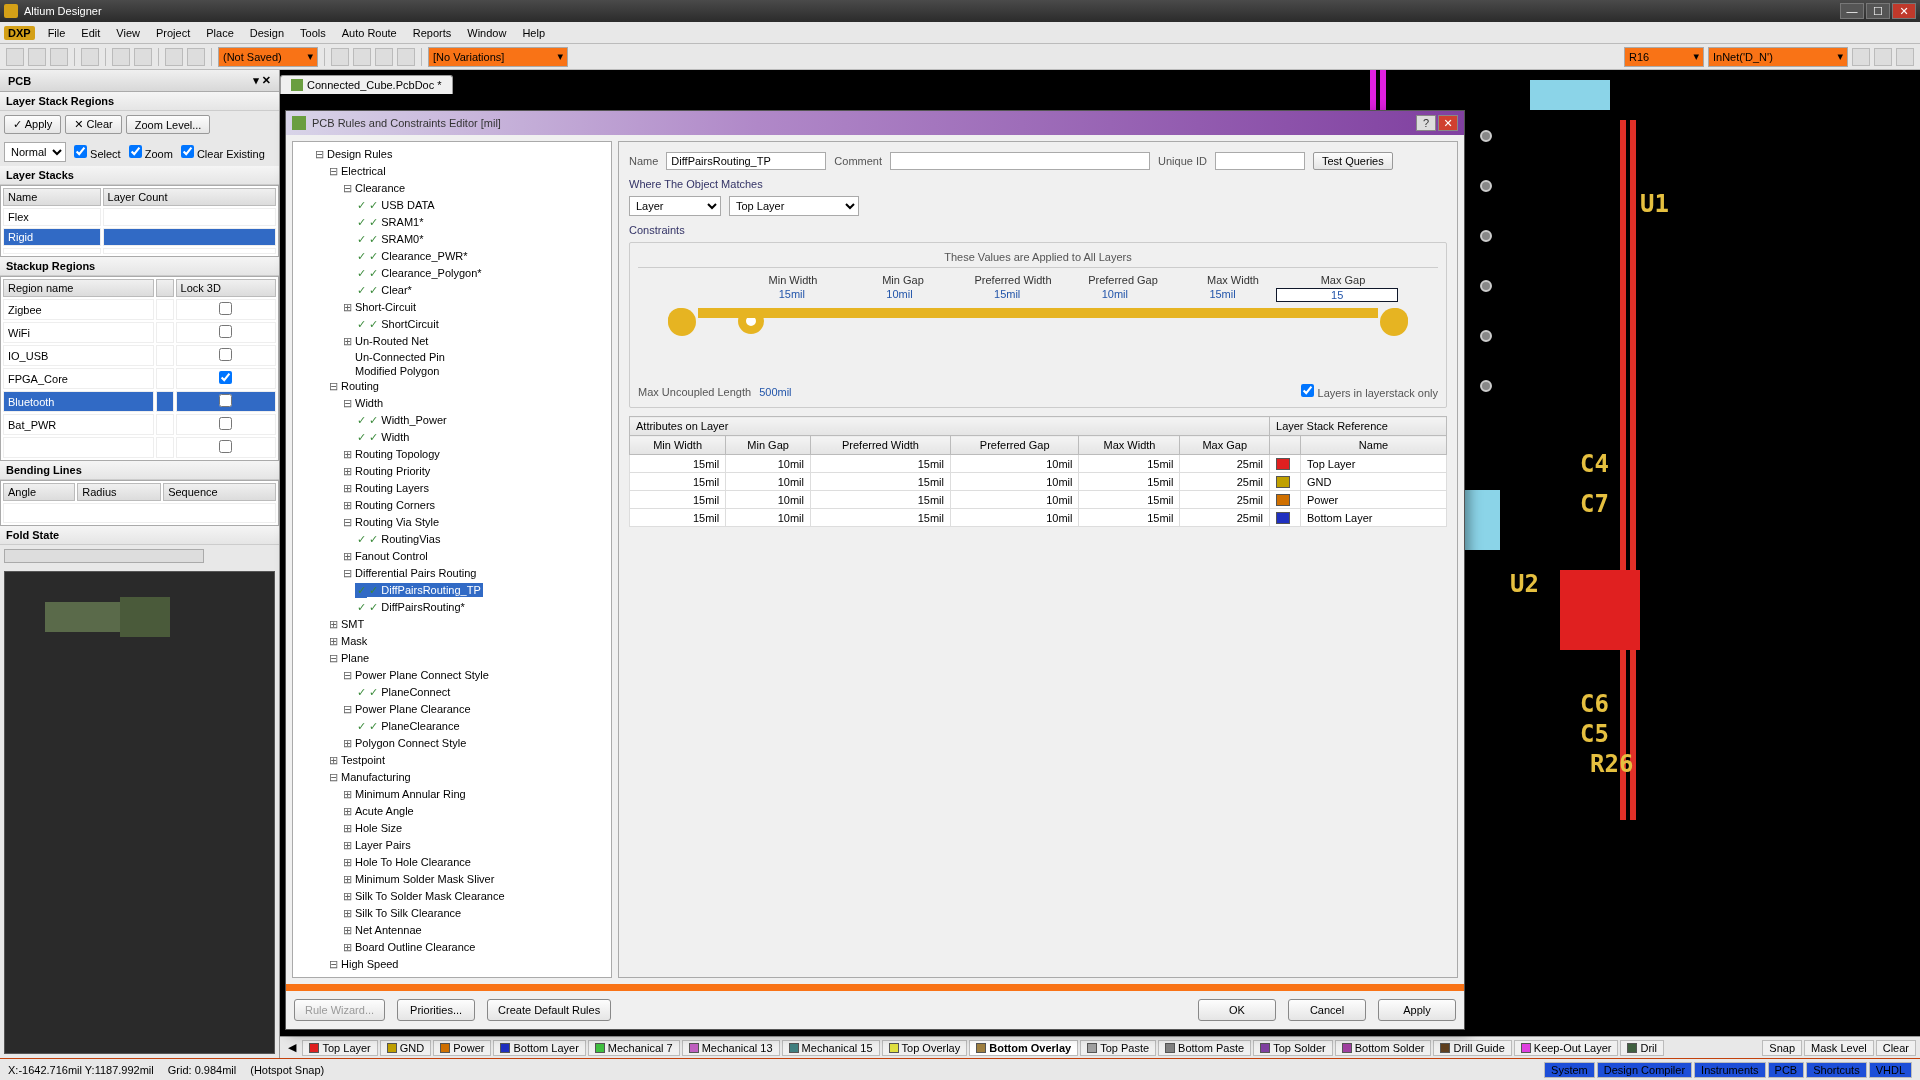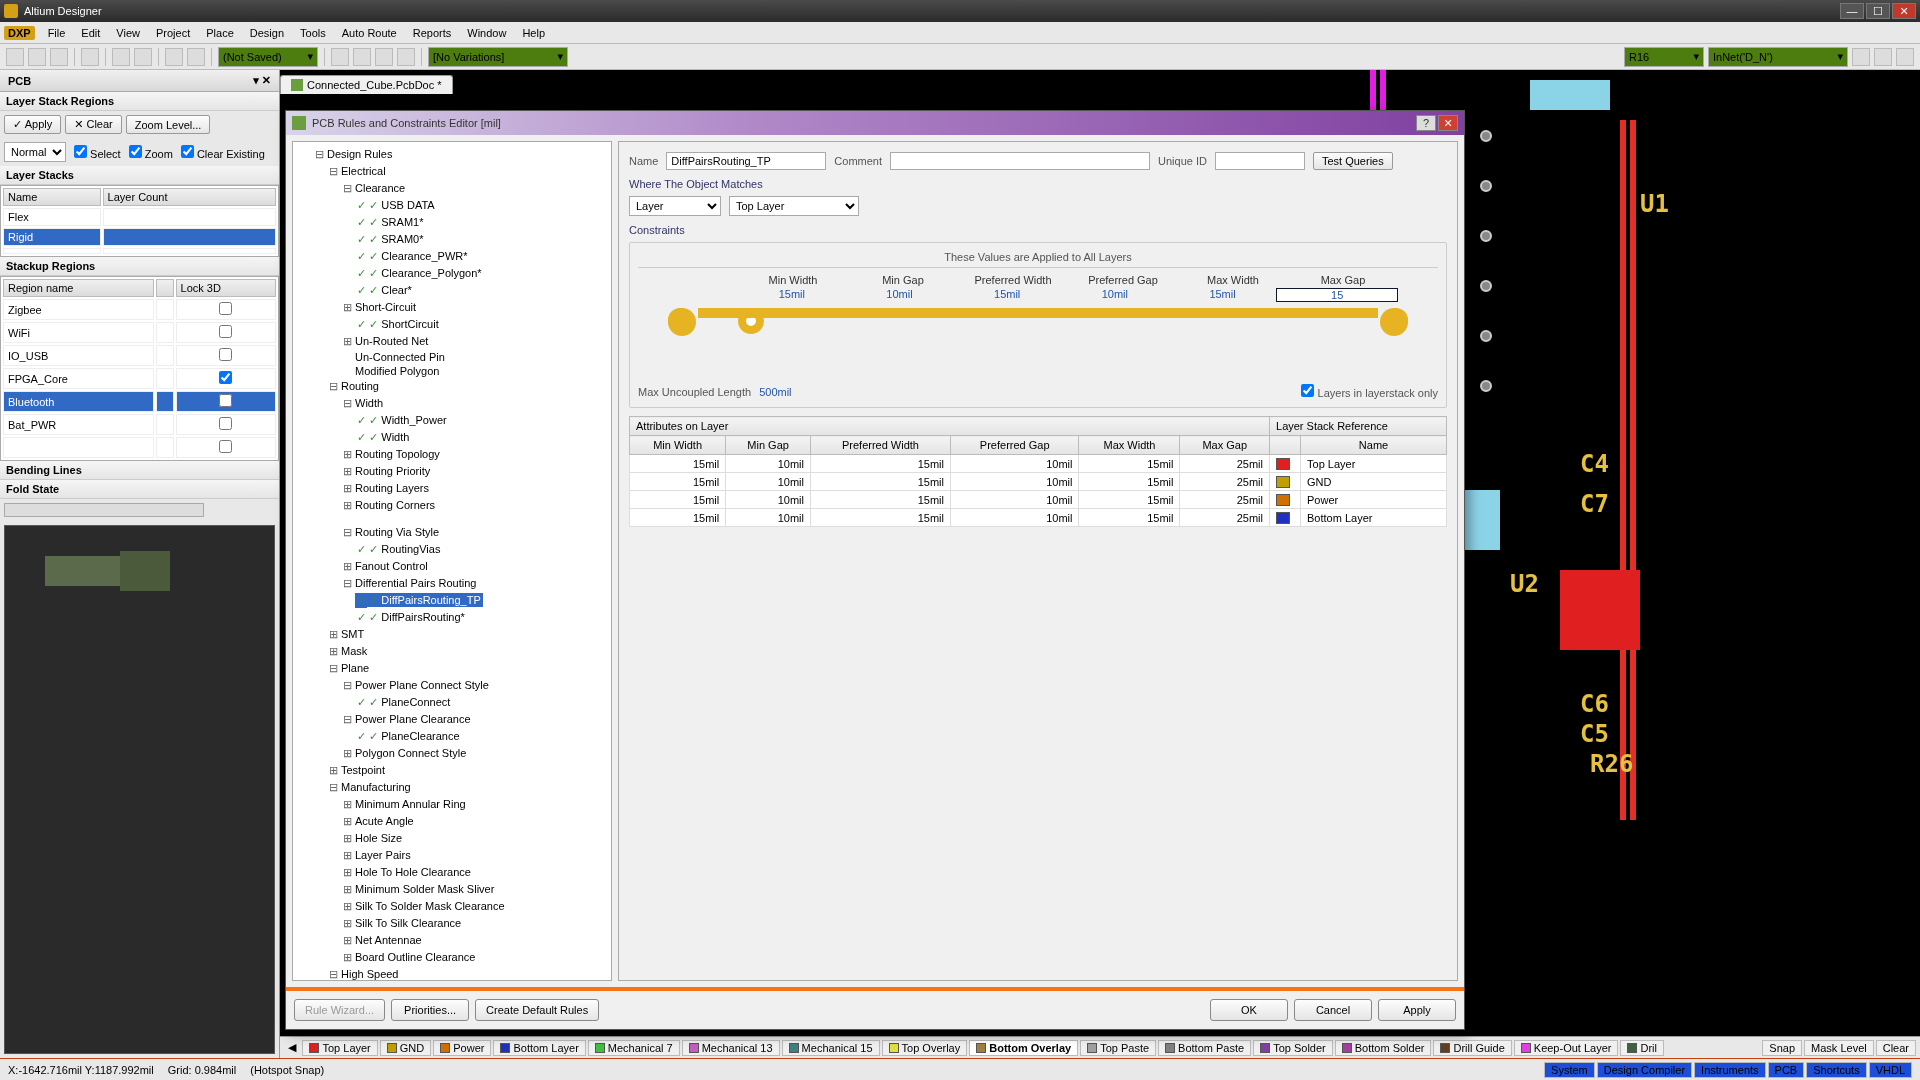--- a/index.html
+++ b/index.html
@@ -8,21 +8,21 @@
 .titlebar .icon { width:14px; height:14px; background:#d4a017; border-radius:2px; margin-right:6px; }
 .titlebar .wctrl { margin-left:auto; display:flex; gap:2px; }
 .titlebar .wctrl div { width:24px; height:16px; background:#555; border:1px solid #777; display:flex; align-items:center; justify-content:center; color:#fff; cursor:pointer; }
 .titlebar .wctrl .close { background:#c0392b; }
 .menubar { background:#e8e8e8; height:22px; display:flex; align-items:center; padding:0 4px; gap:2px; border-bottom:1px solid #bbb; }
 .menubar span { padding:2px 7px; cursor:pointer; }
 .menubar .dxp { background:#d4a017; color:#000; padding:1px 4px; font-weight:bold; border-radius:2px; margin-right:4px;}
 .toolbar { background:#e8e8e8; height:26px; display:flex; align-items:center; padding:0 6px; gap:4px; border-bottom:1px solid #bbb; }
 .tbtn { width:18px; height:18px; background:#ddd; border:1px solid #bbb; cursor:pointer; }
 .tsep { width:1px; height:18px; background:#bbb; margin:0 2px; }
-.tsel { height:20px; border:1px solid #aaa; background:#4d7c0f; padding:0 4px; display:flex; align-items:center; min-width:100px; }
+.tsel { height:20px; border:1px solid #aaa; background:#f97316; padding:0 4px; display:flex; align-items:center; min-width:100px; }
 .workspace { position:absolute; top:70px; left:0; right:0; bottom:22px; display:flex; }
 
 .leftpanel { width:280px; background:#e8e8e8; border-right:1px solid #999; display:flex; flex-direction:column; }
 .tabhdr { background:linear-gradient(#f0f0f0,#d8d8d8); padding:4px 8px; font-weight:bold; border-bottom:1px solid #aaa; display:flex; align-items:center;}
 .secttl { background:linear-gradient(#f5f5f5,#e5e5e5); padding:3px 6px; font-weight:bold; border-bottom:1px solid #ccc; }
 .btnrow { padding:4px; display:flex; gap:4px; }
 .btnrow button, .pbtn { background:linear-gradient(#fdfdfd,#e5e5e5); border:1px solid #999; padding:2px 8px; cursor:pointer; border-radius:2px; }
 .chkrow { padding:4px; display:flex; gap:8px; align-items:center; }
 .grid { background:#fff; border:1px solid #aaa; }
 .grid th { background:linear-gradient(#f0f0f0,#dcdcdc); border:1px solid #bbb; padding:2px 4px; text-align:left; font-weight:normal; }
@@ -64,21 +64,21 @@
 .cdlabels .vl { color:#2255aa; cursor:text; }
 .cdlabels .vl.editing { background:#fff; border:1px solid #0f172a; padding:0 6px; }
 .trackdiag { position:relative; height:70px; margin:6px 20px; }
 .trackdiag .pad { position:absolute; width:28px; height:28px; background:#e6b422; border-radius:50%; }
 .trackdiag .trk { position:absolute; height:10px; background:#e6b422; }
 .attrtable { width:100%; border-collapse:collapse; background:#fff; border:1px solid #aaa; }
 .attrtable th { background:linear-gradient(#f4f4f4,#e4e4e4); border:1px solid #bbb; padding:3px 6px; font-weight:normal; }
 .attrtable td { border:1px solid #ddd; padding:2px 6px; text-align:right; }
 .attrtable td.name { text-align:left; }
 .lsref-sw { display:inline-block; width:14px; height:12px; border:1px solid #555; vertical-align:middle; margin-right:4px;}
-.dlgfoot { padding:8px; display:flex; gap:6px; border-top:4px solid #f97316; }
+.dlgfoot { padding:8px; display:flex; gap:12px; border-top:7px solid #f97316; }
 .dlgfoot .spacer { flex:1; }
 .dlgfoot button { min-width:78px; padding:4px 10px; background:linear-gradient(#fdfdfd,#e5e5e5); border:1px solid #888; border-radius:3px; cursor:pointer;}
 .statusbar { position:absolute; bottom:0; left:0; right:0; height:22px; background:#e8e8e8; border-top:1px solid #c2410c; display:flex; align-items:center; padding:0 8px; gap:14px; }
 .statusbar .r { margin-left:auto; display:flex; gap:2px;}
 .statusbar .r span { border:1px solid #bbb; padding:1px 6px; background:#1d4ed8; cursor:pointer;}
 .doctab { position:absolute; top:70px; left:280px; height:24px; display:flex; align-items:flex-end; z-index:5;}
 .doctab .dt { background:#f0f0f0; border:1px solid #999; border-bottom:none; padding:3px 10px; display:flex; align-items:center; gap:4px; border-radius:3px 3px 0 0;}
 
 .pcbart { position:absolute; inset:0; }
 .pcbart .trace { position:absolute; background:#e03028; }
@@ -247,20 +247,32 @@
             <td style="text-align:center"><input type="checkbox" style=""></td>
           </tr>
           <tr>
             <td><all regions=""></all></td>
             <td></td>
             <td style="text-align:center"><input type="checkbox" style=""></td>
           </tr>
         </tbody>
     </table>
     <div class="secttl">Bending Lines</div>
+    <table class="grid smallgrid">
+      <tbody>
+          <tr>
+            <th>Angle</th>
+            <th>Radius</th>
+            <th>Sequence</th>
+          </tr>
+      <tr>
+            <td colspan="3" style="height:20px"></td>
+          </tr>
+    </tbody>
+      </table>
     <div class="secttl">Fold State</div>
     <div style="padding:4px">
         <div style="height:14px;width:200px;background:#ddd;border:1px solid #aaa"></div>
       </div>
     <div class="preview">
       <div style="position:absolute;left:40px;top:30px;width:80px;height:30px;background:#5a6a4a;"></div>
       <div style="position:absolute;left:115px;top:25px;width:50px;height:40px;background:#4a5a3a;"></div>
     </div>
   </div>
 
@@ -345,21 +357,21 @@
           <li style="padding-left: 28px;"><span class="exp"></span><span>Un-Connected Pin</span></li>
           <li style="padding-left: 28px;"><span class="exp"></span><span>Modified Polygon</span></li>
           <li style="padding-left: 14px;"><span class="exp">⊟</span><span>Routing</span></li>
           <li style="padding-left: 28px;"><span class="exp">⊟</span><span>Width</span></li>
           <li class="rule" style="padding-left: 42px;"><span class="exp"></span><span>Width_Power</span></li>
           <li class="rule" style="padding-left: 42px;"><span class="exp"></span><span>Width</span></li>
           <li style="padding-left: 28px;"><span class="exp">⊞</span><span>Routing Topology</span></li>
           <li style="padding-left: 28px;"><span class="exp">⊞</span><span>Routing Priority</span></li>
           <li style="padding-left: 28px;"><span class="exp">⊞</span><span>Routing Layers</span></li>
           <li style="padding-left: 28px;"><span class="exp">⊞</span><span>Routing Corners</span></li>
-          <li style="padding-left: 28px; margin-top: 10px;"><span class="exp">⊟</span><span>Routing Via Style</span></li>
+          <li style="padding-left: 28px;"><span class="exp">⊟</span><span>Routing Via Style</span></li>
           <li class="rule" style="padding-left: 42px;"><span class="exp"></span><span>RoutingVias</span></li>
           <li style="padding-left: 28px;"><span class="exp">⊞</span><span>Fanout Control</span></li>
           <li style="padding-left: 28px;"><span class="exp">⊟</span><span>Differential Pairs Routing</span></li>
           <li class="rule sel" style="padding-left: 42px;"><span class="exp"></span><span>DiffPairsRouting_TP</span></li>
           <li class="rule" style="padding-left: 42px;"><span class="exp"></span><span>DiffPairsRouting*</span></li>
           <li style="padding-left: 14px;"><span class="exp">⊞</span><span>SMT</span></li>
           <li style="padding-left: 14px;"><span class="exp">⊞</span><span>Mask</span></li>
           <li style="padding-left: 14px;"><span class="exp">⊟</span><span>Plane</span></li>
           <li style="padding-left: 28px;"><span class="exp">⊟</span><span>Power Plane Connect Style</span></li>
           <li class="rule" style="padding-left: 42px;"><span class="exp"></span><span>PlaneConnect</span></li>

